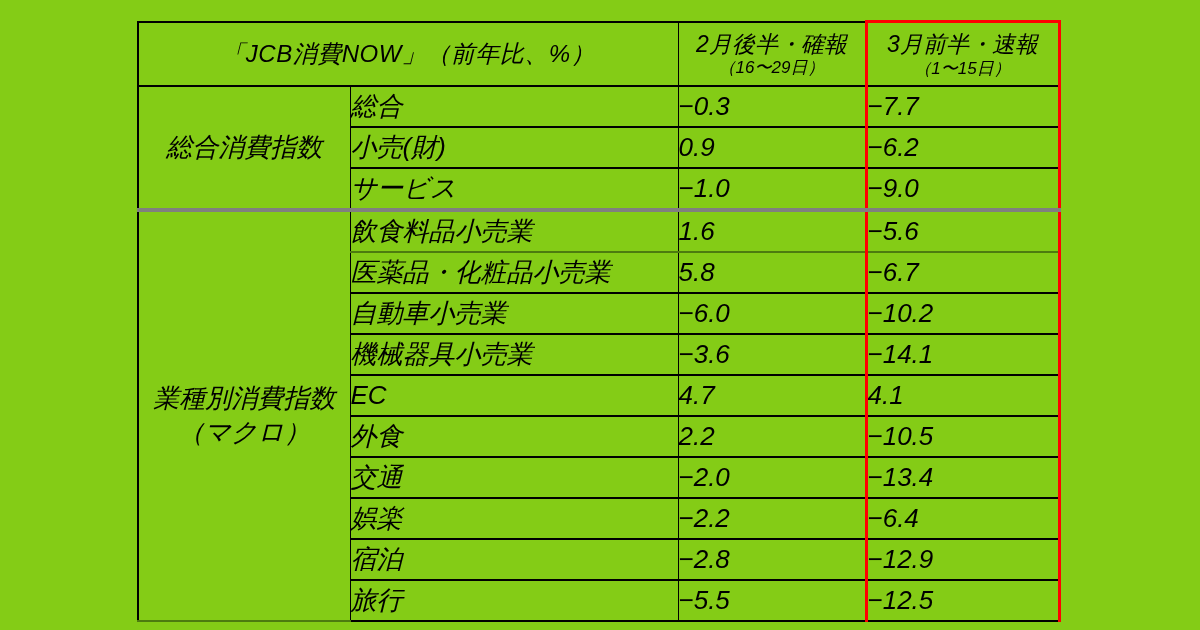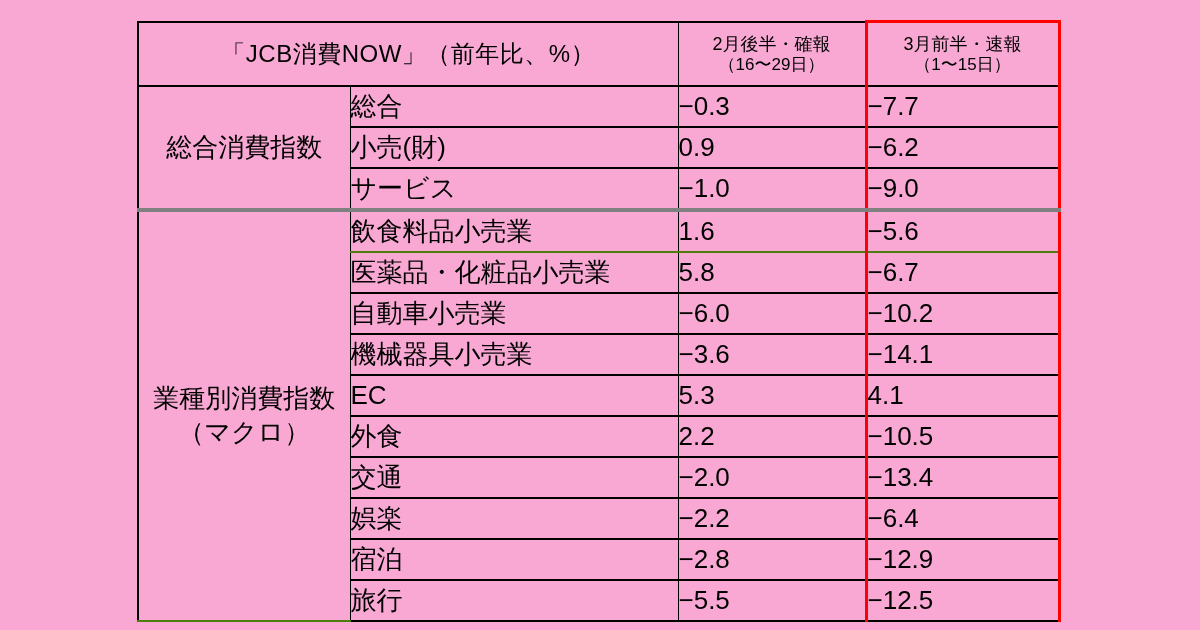--- a/index.html
+++ b/index.html
@@ -4,24 +4,25 @@
 <style>
   html, body {
     margin: 0;
     padding: 0;
     background: #ffffff;
   }
   .stage {
     position: relative;
     width: 1200px;
     height: 630px;
-    background: #f9a8d4;
+    background: #84cc16;
     font-family: "Liberation Sans", "DejaVu Sans", sans-serif;
     color: #000000;
     overflow: hidden;
+    font-style: italic;
   }
   table.jcb {
     position: absolute;
     left: 137px;
     top: 20px;
     border-collapse: collapse;
     table-layout: fixed;
     border: 2px solid #000000;
   }
   table.jcb th, table.jcb td {
@@ -32,21 +33,21 @@
     overflow: hidden;
     white-space: nowrap;
   }
   
   table.jcb thead th {
     border-bottom: 2px solid #000000;
     height: 62px;
     text-align: center;
   }
   .hdr-title { font-size: 24px; letter-spacing: 0.5px; }
-  .hdr-l1 { display: block; font-size: 18px; line-height: 1.25; }
+  .hdr-l1 { display: block; font-size: 23px; line-height: 1.25; }
   .hdr-l2 { display: block; font-size: 17px; line-height: 1.15; }
   
   table.jcb tbody td {
     height: 39px;
     font-size: 26px;
     border-top-width: 2px;
     border-bottom-width: 2px;
   }
   td.lbl { text-align: left; padding-left: 8px; }
   td.val { text-align: left; padding-right: 12px; }
@@ -127,21 +128,21 @@
         <td class="val">−6.0</td>
         <td class="val red-l red-r">−10.2</td>
       </tr>
       <tr>
         <td class="lbl">機械器具小売業</td>
         <td class="val">−3.6</td>
         <td class="val red-l red-r">−14.1</td>
       </tr>
       <tr>
         <td class="lbl">EC</td>
-        <td class="val">5.3</td>
+        <td class="val">4.7</td>
         <td class="val red-l red-r">4.1</td>
       </tr>
       <tr>
         <td class="lbl">外食</td>
         <td class="val">2.2</td>
         <td class="val red-l red-r">−10.5</td>
       </tr>
       <tr>
         <td class="lbl">交通</td>
         <td class="val">−2.0</td>

